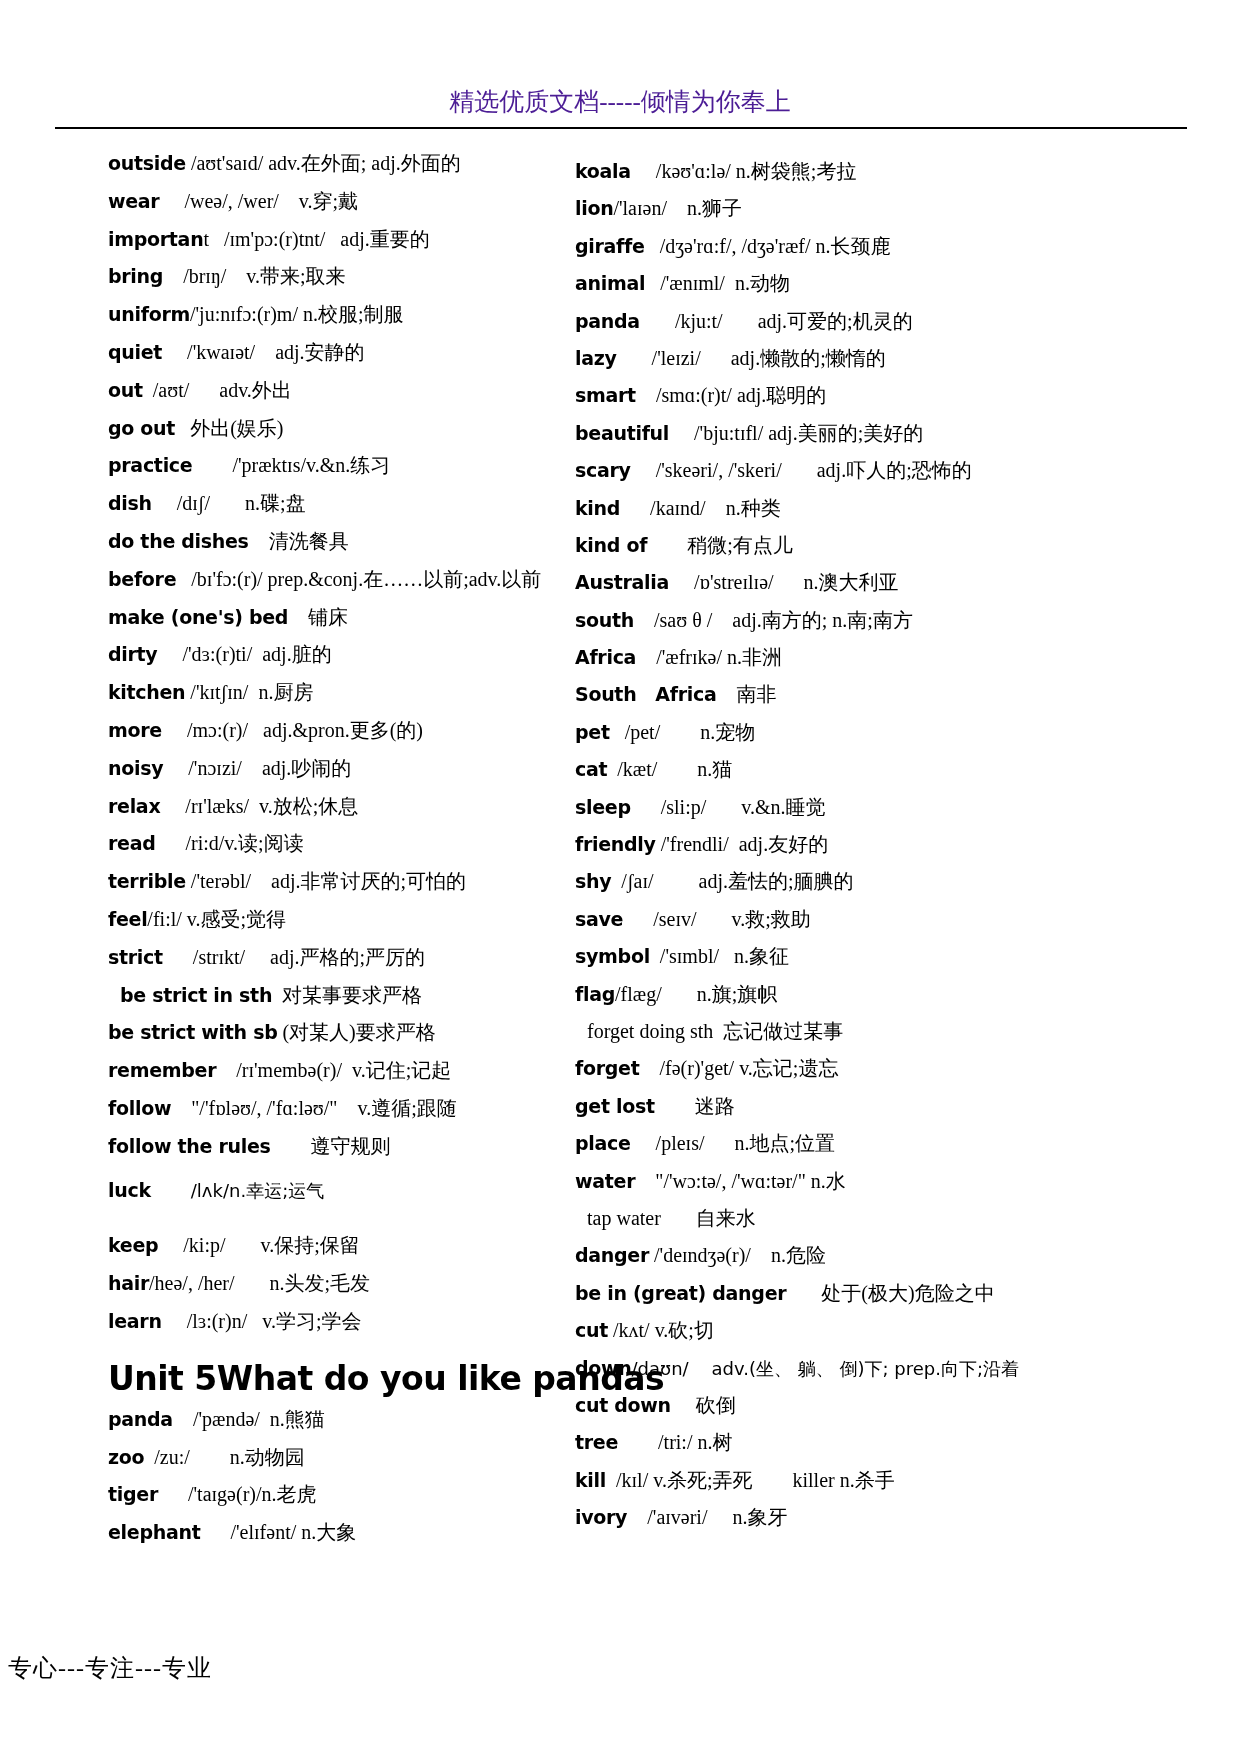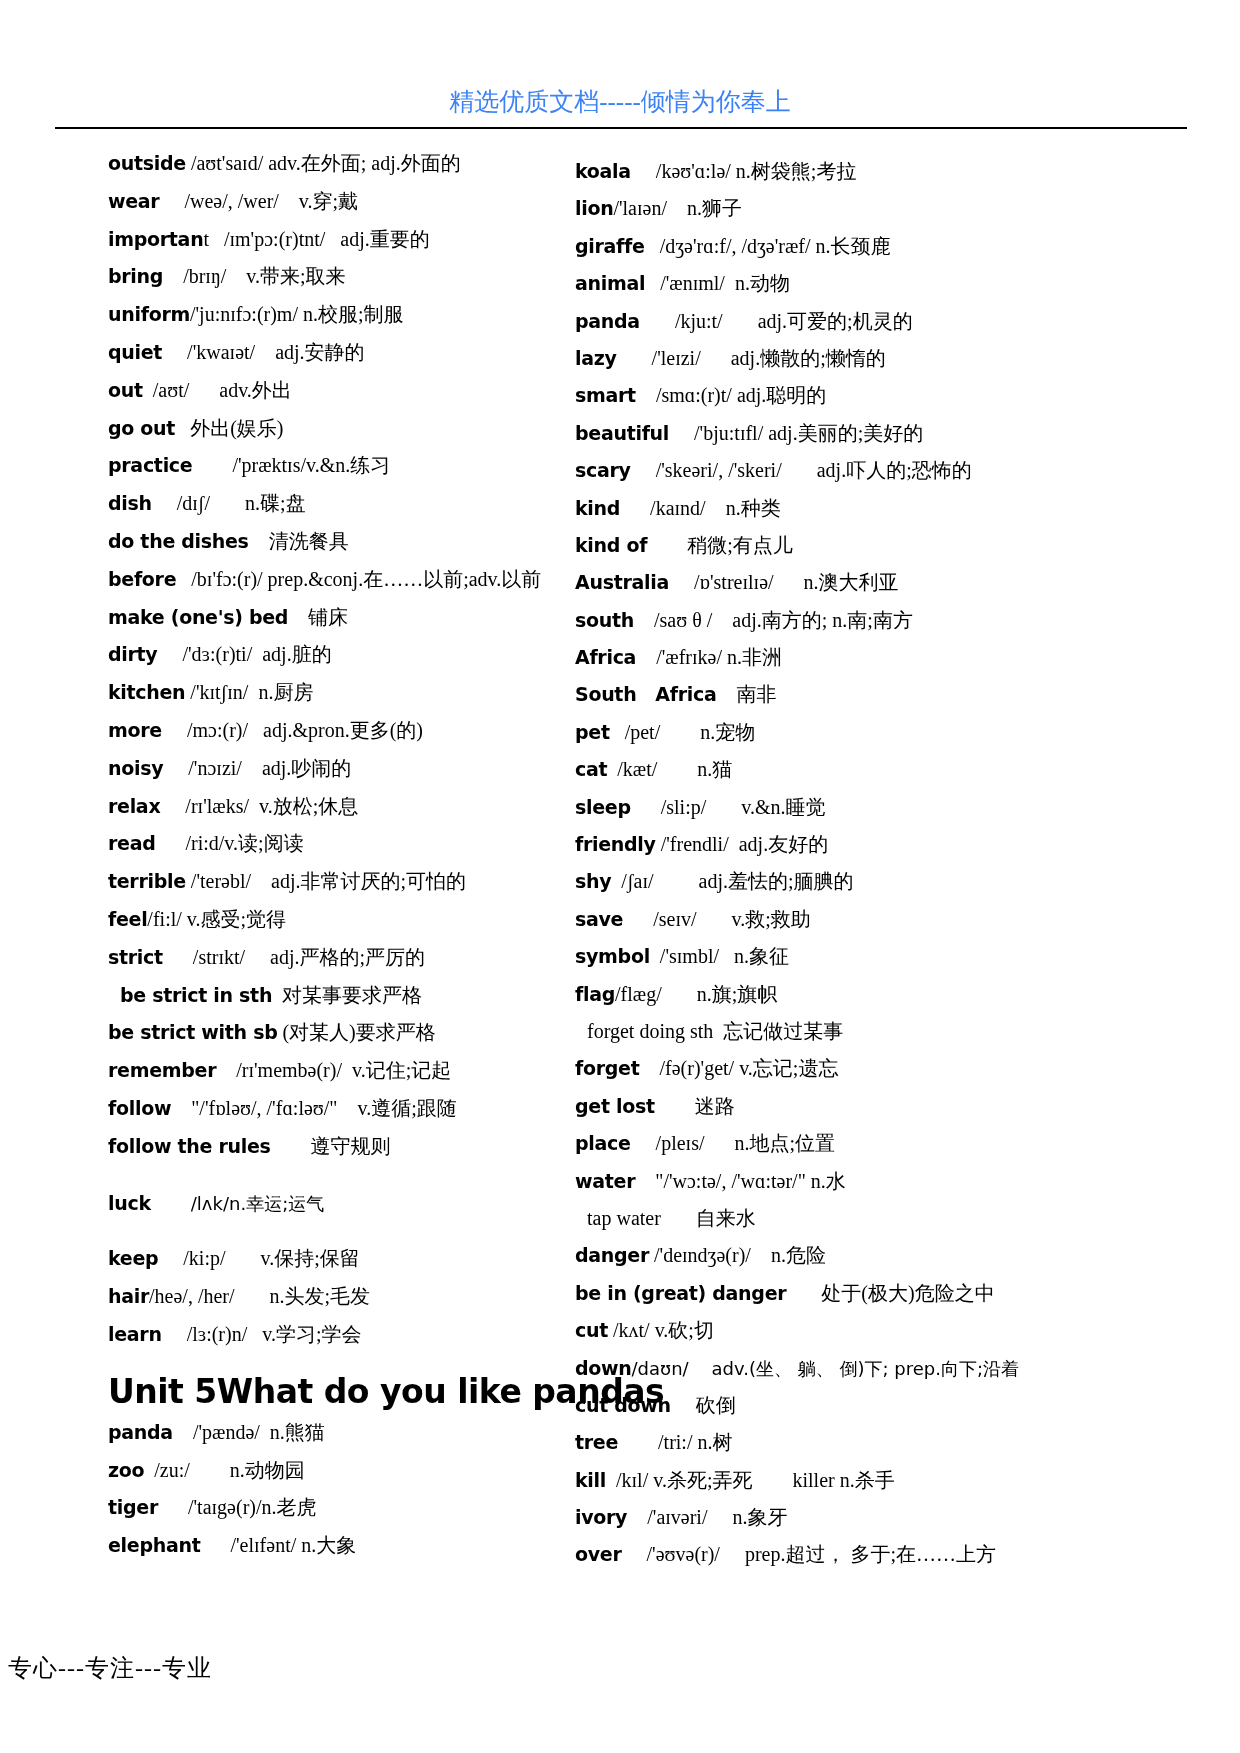--- a/index.html
+++ b/index.html
@@ -11,21 +11,21 @@
     color:#000;
     overflow:hidden;
   }
   .doc-header{
     position:absolute;
     top:86px; left:0; width:100%;
     text-align:center;
     font-family:"Liberation Serif",serif;
     font-size:25px;
     line-height:32px;
-    color:#3b82f6;
+    color:#4c1d95;
     white-space:pre;
   }
   .header-rule{
     position:absolute;
     top:127px; left:55px;
     width:1132px; height:2px;
     background:#000;
   }
   .col{ position:absolute; }
   .col-left{ left:108px; top:145px; }
@@ -99,21 +99,21 @@
       <div class="row"><span class="term">relax</span><span class="detail">     /rɪ'læks/  v.放松;休息</span></div>
       <div class="row"><span class="term">read</span><span class="detail">      /ri:d/v.读;阅读</span></div>
       <div class="row"><span class="term">terrible</span><span class="detail"> /'terəbl/    adj.非常讨厌的;可怕的</span></div>
       <div class="row"><span class="term">feel</span><span class="detail">/fi:l/ v.感受;觉得</span></div>
       <div class="row"><span class="term">strict</span><span class="detail">      /strɪkt/     adj.严格的;严厉的</span></div>
       <div class="row indent"><span class="term">be strict in sth</span><span class="detail">  对某事要求严格</span></div>
       <div class="row"><span class="term">be strict with sb</span><span class="detail"> (对某人)要求严格</span></div>
       <div class="row"><span class="term">remember</span><span class="detail">    /rɪ'membə(r)/  v.记住;记起</span></div>
       <div class="row"><span class="term">follow</span><span class="detail">    "/'fɒləʊ/, /'fɑ:ləʊ/"    v.遵循;跟随</span></div>
       <div class="row"><span class="term">follow the rules</span><span class="detail">        遵守规则</span></div>
-      <div class="row" style="margin-top: 19px;"><span class="term">luck</span><span class="detail sansd">       /lʌk/n.幸运;运气</span></div>
+      <div class="row" style="margin-top: 6px;"><span class="term">luck</span><span class="detail sansd">       /lʌk/n.幸运;运气</span></div>
       <div class="row" style="margin-top: 18px;"><span class="term">keep</span><span class="detail">     /ki:p/       v.保持;保留</span></div>
       <div class="row"><span class="term">hair</span><span class="detail">/heə/, /her/       n.头发;毛发</span></div>
       <div class="row"><span class="term">learn</span><span class="detail">     /lɜ:(r)n/   v.学习;学会</span></div>
       <div class="heading">Unit 5What do you like pandas</div>
       <div class="row" style=""><span class="term">panda</span><span class="detail">    /'pændə/  n.熊猫</span></div>
       <div class="row"><span class="term">zoo</span><span class="detail">  /zu:/        n.动物园</span></div>
       <div class="row"><span class="term">tiger</span><span class="detail">      /'taɪgə(r)/n.老虎</span></div>
       <div class="row"><span class="term">elephant</span><span class="detail">      /'elɪfənt/ n.大象</span></div>
     </div>
   <div class="col col-right">
@@ -147,16 +147,15 @@
       <div class="row"><span class="term">water</span><span class="detail">    "/'wɔ:tə/, /'wɑ:tər/" n.水</span></div>
       <div class="row indent"><span class="detail">tap water       自来水</span></div>
       <div class="row"><span class="term">danger</span><span class="detail"> /'deɪndʒə(r)/    n.危险</span></div>
       <div class="row"><span class="term">be in (great) danger</span><span class="detail">       处于(极大)危险之中</span></div>
       <div class="row"><span class="term">cut</span><span class="detail"> /kʌt/ v.砍;切</span></div>
       <div class="row"><span class="term">down</span><span class="detail sansd">/daʊn/    adv.(坐、 躺、 倒)下; prep.向下;沿着</span></div>
       <div class="row"><span class="term">cut down</span><span class="detail">     砍倒</span></div>
       <div class="row"><span class="term">tree</span><span class="detail">        /tri:/ n.树</span></div>
       <div class="row"><span class="term">kill</span><span class="detail">  /kɪl/ v.杀死;弄死        killer n.杀手</span></div>
       <div class="row"><span class="term">ivory</span><span class="detail">    /'aɪvəri/     n.象牙</span></div>
-      <div class="row"><span class="term">over</span><span class="detail">     /'əʊvə(r)/     prep.超过， 多于;在……上方</span></div>
     </div>
   <div class="doc-footer">专心---专注---专业</div>
 </div>
 
 </body></html>

